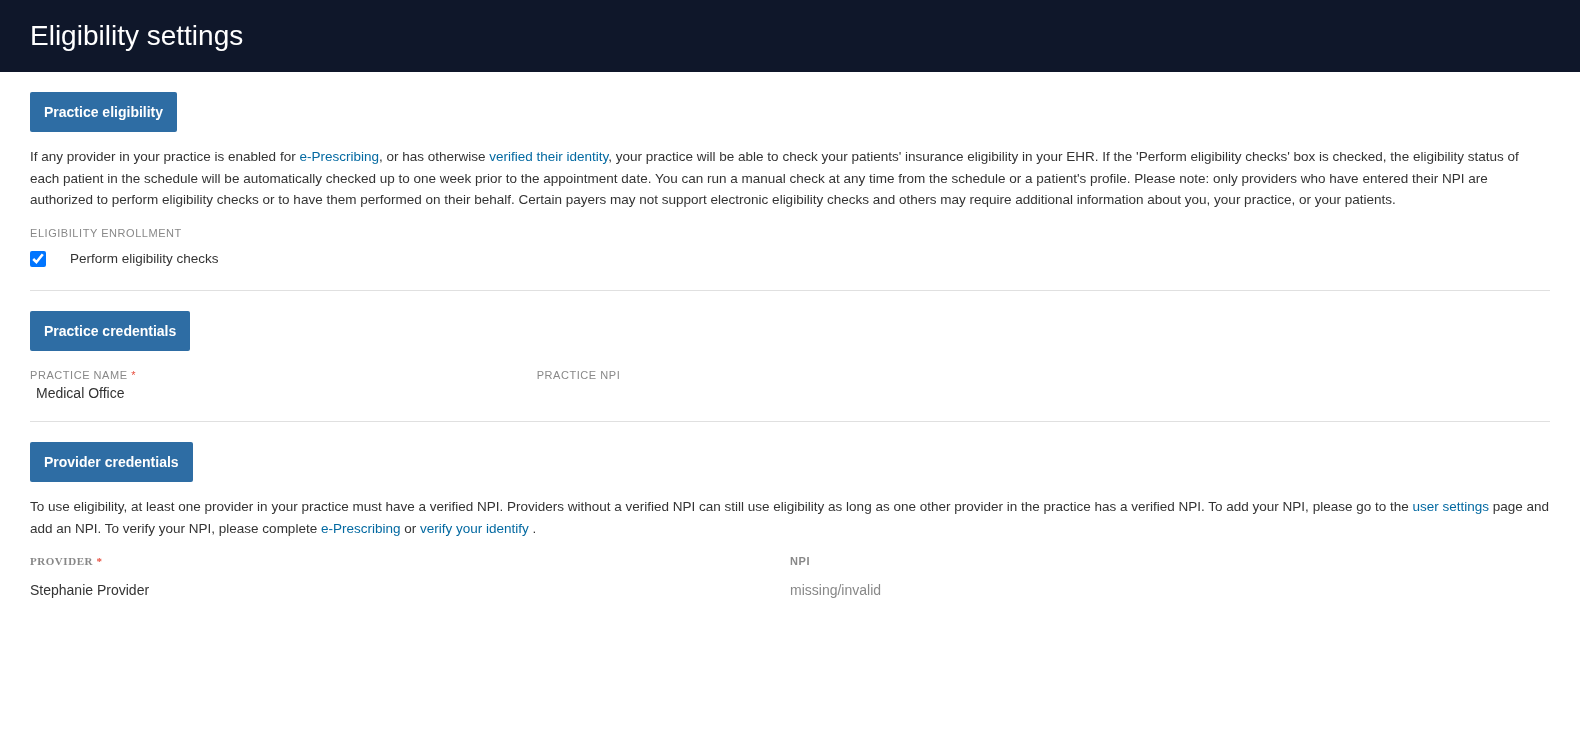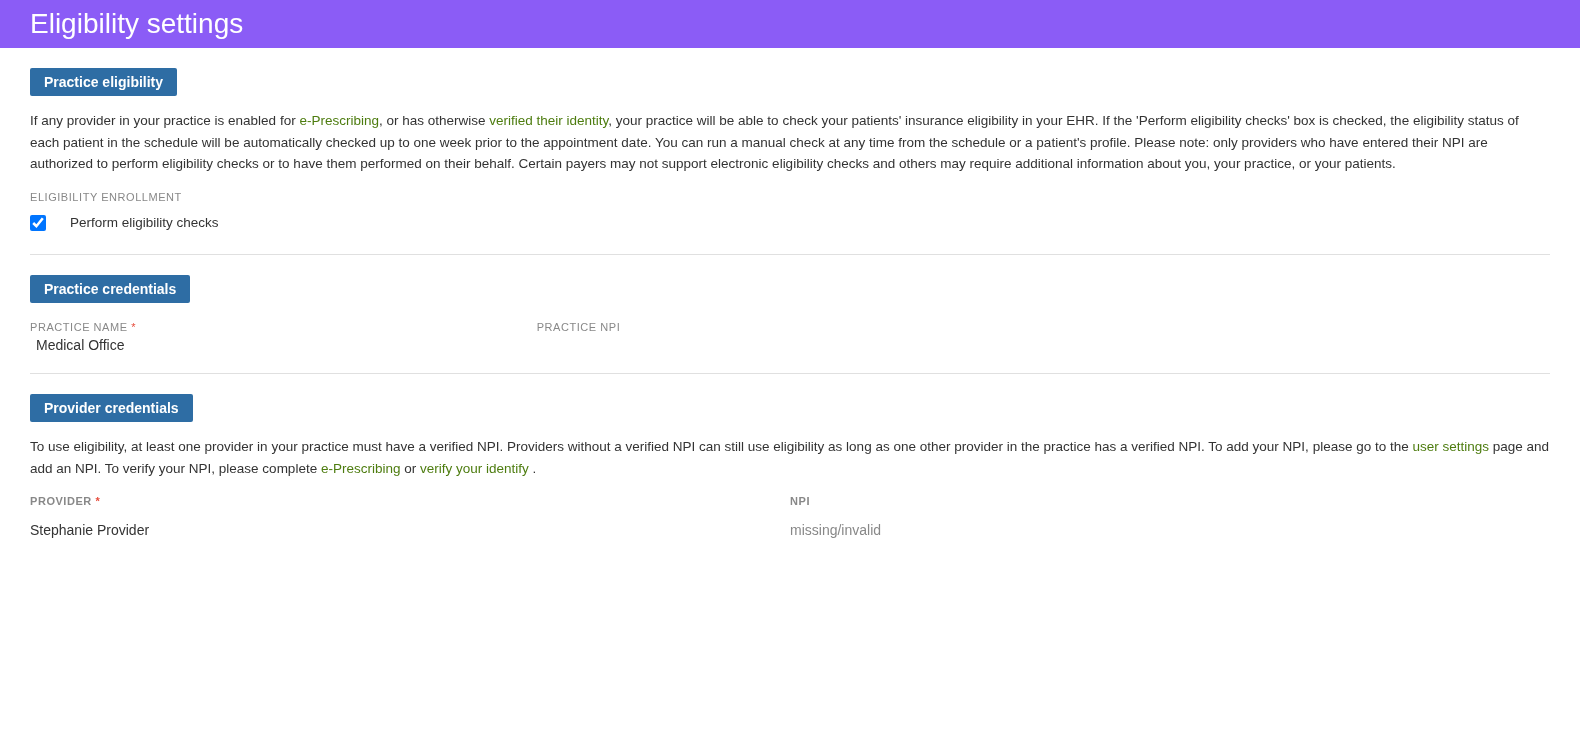--- a/index.html
+++ b/index.html
@@ -1,57 +1,57 @@
 <!DOCTYPE html>
 <html><head>
   <meta charset="utf-8">
   <style>
     * { box-sizing: border-box; margin: 0; padding: 0; }
     body { font-family: Arial, sans-serif; font-size: 14px; color: #333; background: #fff; }
 
     .page-header {
-      background: #8b5cf6;
-      padding: 8px 30px;
+      background: #0f172a;
+      padding: 20px 30px;
     }
     .page-header h1 {
       color: #fff;
       font-size: 28px;
       font-weight: 300;
     }
 
     .page-content {
       padding: 20px 30px;
     }
 
     .section {
       margin-bottom: 20px;
     }
 
     .section-title {
       display: inline-block;
       background: #2e6da4;
       color: #fff;
-      padding: 6px 14px;
+      padding: 12px 14px;
       font-size: 14px;
       font-weight: bold;
       margin-bottom: 14px;
       border-radius: 2px;
     }
 
     .section-body {
       font-size: 13.5px;
       line-height: 1.6;
       color: #333;
     }
 
     .section-body p {
       margin-bottom: 10px;
     }
 
-    a { color: #4d7c0f; text-decoration: none; }
+    a { color: #0369a1; text-decoration: none; }
 
     .label-small {
       font-size: 11px;
       color: #888;
       text-transform: uppercase;
       letter-spacing: 0.05em;
       margin-bottom: 6px;
       margin-top: 14px;
     }
 
@@ -117,21 +117,21 @@
     .provider-table td {
       padding: 4px 0;
       font-size: 14px;
       color: #333;
     }
 
     .provider-table td.npi-cell {
       color: #888;
     }
 
-    .provider-col { width: 50%; }
+    .provider-col { width: 50%; font-family: Liberation Serif, serif; }
     .npi-col { width: 50%; }
   </style>
 </head>
 <body>
 
 <div class="page-header">
   <h1>Eligibility settings</h1>
 </div>
 
 <div class="page-content">

